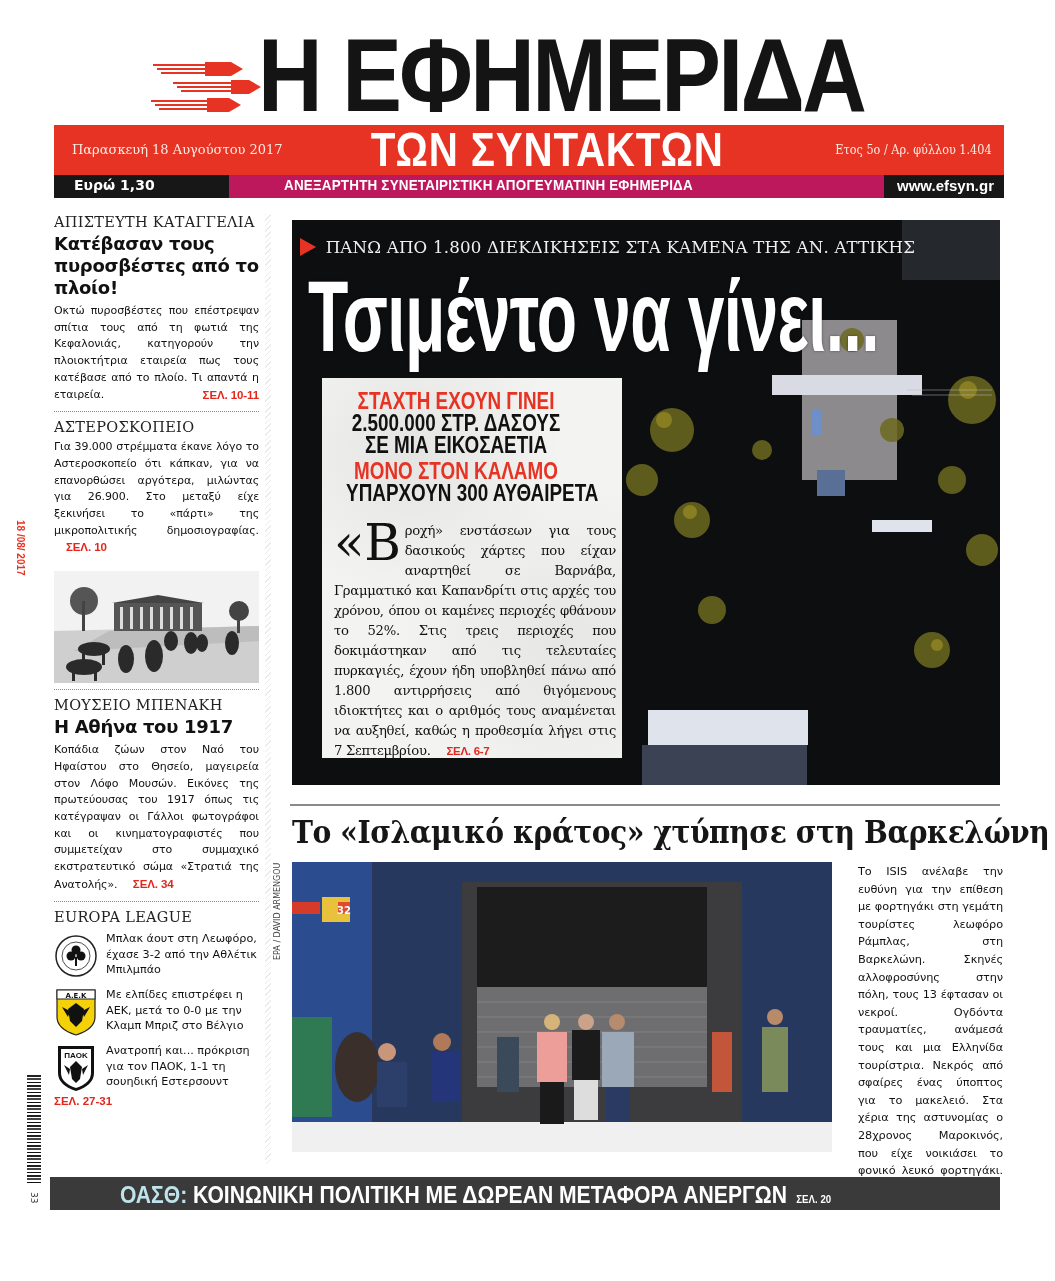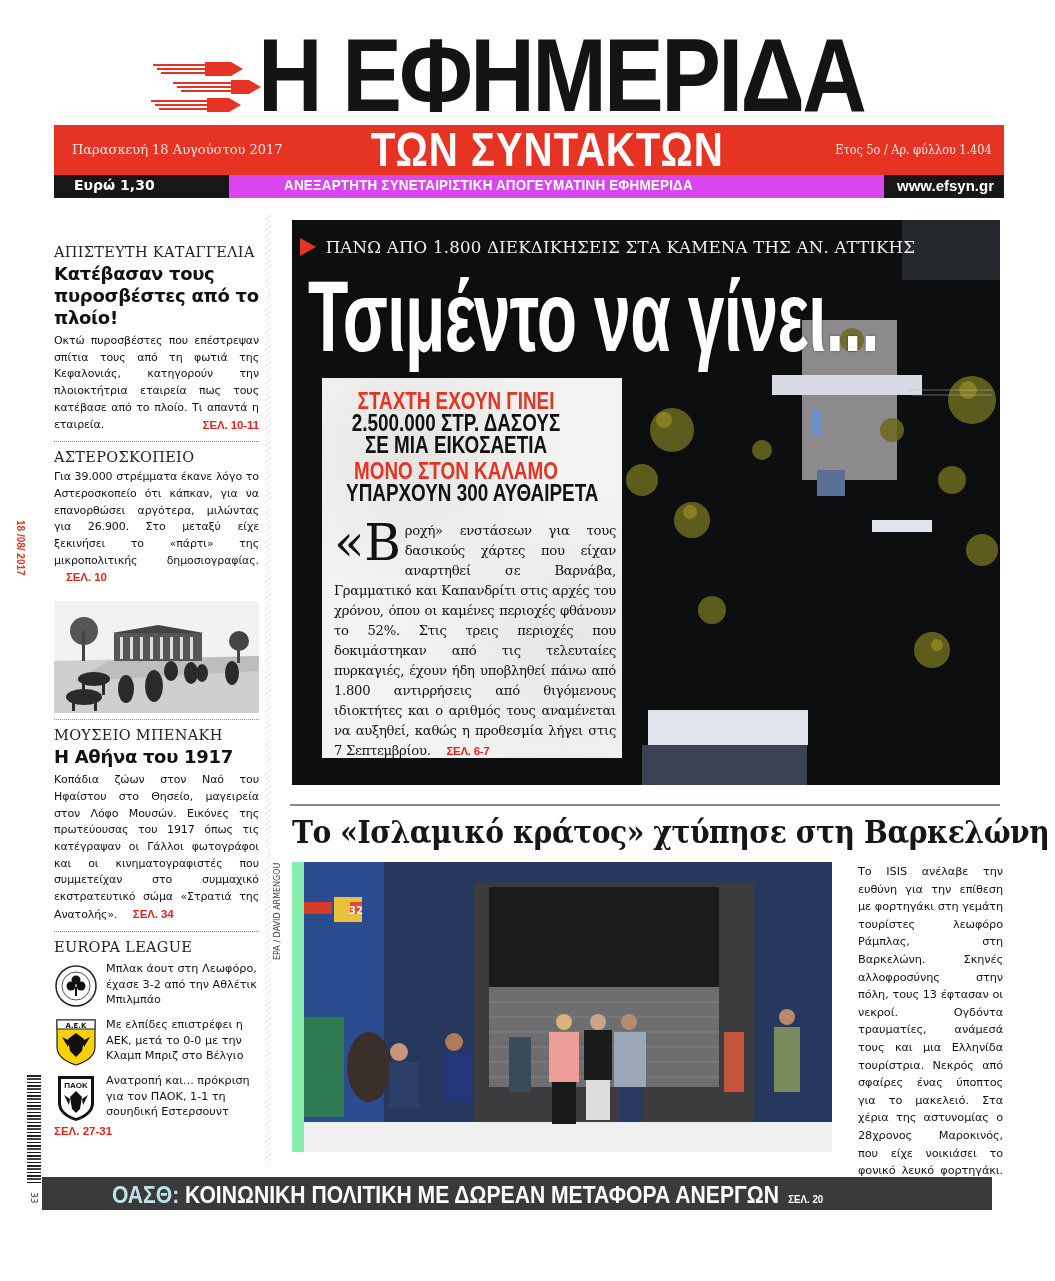--- a/index.html
+++ b/index.html
@@ -18,30 +18,30 @@
     position: absolute; left: 54px; top: 125px; width: 950px; height: 50px; background: #e63323;
   }
   .red-band .date { position: absolute; left: 18px; top: 17px; font-family: "DejaVu Serif", serif; font-size: 13px; color: #ffe9e0; }
   .red-band .subtitle {
     position: absolute; left: 288px; top: 1px; width: 360px; text-align: center;
     font-family: "Liberation Sans", sans-serif; font-weight: 700; font-size: 48px; color: #ffffff; line-height: 48px;
     transform: scaleX(0.84); transform-origin: center; letter-spacing: 1px; white-space: nowrap;
   }
   .red-band .issue { position: absolute; right: 12px; top: 17px; font-family: "DejaVu Serif", serif; font-size: 12.5px; color: #ffe9e0; transform: scaleX(0.9); transform-origin: right center; }
   .black-band {
-    position: absolute; left: 54px; top: 175px; width: 950px; height: 23px; background: #d946ef; color: #fff;
+    position: absolute; left: 54px; top: 175px; width: 950px; height: 23px; background: #be185d; color: #fff;
   }
   .black-band .price-box { position: absolute; left: 0; top: 0; width: 175px; height: 23px; background: #171717; }
   .black-band .price { position: absolute; left: 20px; top: 2px; font-weight: 700; font-size: 14px; font-family: "DejaVu Sans", sans-serif; }
   .black-band .tagline { position: absolute; left: 230px; top: 2px; font-weight: 700; font-size: 14px; font-family: "Liberation Sans", sans-serif; letter-spacing: 0.2px; white-space: nowrap; transform: scaleX(0.96); transform-origin: left center; }
   .black-band .url-box { position: absolute; right: 0; top: 0; width: 120px; height: 23px; background: #171717; }
   .black-band .url { position: absolute; right: 10px; top: 2px; font-weight: 700; font-size: 15px; font-family: "Liberation Sans", sans-serif; }
 
   
-  .left-col { position: absolute; left: 54px; top: 214px; width: 205px; margin-top: 30px; }
+  .left-col { position: absolute; left: 54px; top: 214px; width: 205px; }
   .kicker { font-family: "DejaVu Serif", serif; font-size: 14.5px; color: #222; letter-spacing: 0.3px; white-space: nowrap; }
   .lhead { font-family: "DejaVu Sans", sans-serif; font-weight: 700; font-size: 18px; line-height: 22px; color: #111; margin-top: 3px; letter-spacing: -0.3px; }
   .lbody { font-family: "DejaVu Sans", sans-serif; font-size: 11px; line-height: 16.7px; color: #111; margin-top: 4px; text-align: justify; letter-spacing: -0.1px; }
   .pref { color: #e3261c; font-weight: 700; font-family: "Liberation Sans", sans-serif; font-size: 11.5px; float: right; }
   .pref.inline { float: none; margin-left: 12px; }
   .dotted { border-top: 1px dotted #888; margin: 8px 0 7px 0; }
   .left-photo { width: 205px; height: 112px; margin-top: 14px; position: relative; overflow: hidden; background: #f4f4f4; }
   .left-photo svg { display: block; }
   .team-row { display: flex; align-items: flex-start; margin-top: 6px; }
   .team-row .crest { width: 44px; height: 50px; flex: 0 0 44px; margin-right: 8px; }
@@ -65,25 +65,25 @@
   .fl.black { color: #111; }
   .fl.gap { margin-top: 4px; }
   .fact-text { position: absolute; left: 12px; top: 143px; width: 282px; font-family: "DejaVu Serif", serif; font-size: 13.2px; line-height: 20px; color: #111; text-align: justify; letter-spacing: -0.3px; }
   .dropcap { float: left; font-size: 50px; line-height: 40px; margin: 2px 4px 0 0; font-family: "DejaVu Serif", serif; }
 
   
   .sep-line { position: absolute; left: 290px; top: 804px; width: 710px; height: 2px; background: #8a8a8a; }
   .barca-headline { position: absolute; left: 292px; top: 812px; width: 708px; font-family: "DejaVu Serif", serif; font-weight: 700; font-size: 31px; line-height: 40px; color: #161616; white-space: nowrap; transform: scaleX(0.91); transform-origin: left center; letter-spacing: -0.5px; }
   .photo-credit { position: absolute; left: 272px; top: 860px; width: 14px; height: 100px; }
   .photo-credit span { position: absolute; left: 0; bottom: 0; transform: rotate(-90deg); transform-origin: left bottom; white-space: nowrap; font-size: 8px; color: #444; font-family: "DejaVu Sans", sans-serif; display:block; width: 100px; margin-left: 10px; }
-  .barca-photo { position: absolute; left: 292px; top: 862px; width: 540px; height: 290px; overflow: hidden; background: #86efac; padding-left: 12px; }
+  .barca-photo { position: absolute; left: 292px; top: 862px; width: 540px; height: 290px; overflow: hidden; background: #ec4899; }
   .barca-text { position: absolute; left: 858px; top: 863px; width: 145px; font-family: "DejaVu Sans", sans-serif; font-size: 11.3px; line-height: 17.6px; color: #111; text-align: justify; letter-spacing: -0.1px; }
 
   
-  .bottom-banner { position: absolute; left: 42px; top: 1177px; width: 950px; height: 33px; background: #3a3a3b; }
+  .bottom-banner { position: absolute; left: 50px; top: 1177px; width: 950px; height: 33px; background: #3a3a3b; }
   .bottom-banner .lead { position: absolute; left: 70px; top: 4px; font-family: "Liberation Sans", sans-serif; font-weight: 700; font-size: 24px; color: #bfe3ea; white-space: nowrap; transform: scaleX(0.88); transform-origin: left center; }
   .bottom-banner .main { color: #ffffff; }
   .bottom-banner .page { font-size: 11px; color: #ffffff; margin-left: 4px; }
 
   
   .side-date { position: absolute; left: 12px; top: 520px; width: 14px; height: 100px; }
   .side-date span { position: absolute; left: 0; top: 0; transform: rotate(90deg) translate(0,-14px); transform-origin: left top; white-space: nowrap; font-size: 10px; font-weight: 700; color: #e63323; font-family: "Liberation Sans", sans-serif; display: block; }
   .barcode { position: absolute; left: 27px; top: 1075px; width: 14px; height: 110px; background: repeating-linear-gradient(180deg, #222 0 2px, #fff 2px 3px, #444 3px 5px, #fff 5px 7px, #111 7px 8px, #fff 8px 10px); }
   .barcode-num { position: absolute; left: 27px; top: 1192px; font-size: 9px; color: #333; transform: rotate(90deg); transform-origin: left top; margin-left: 12px; font-family: "DejaVu Sans", sans-serif; }
 </style>

